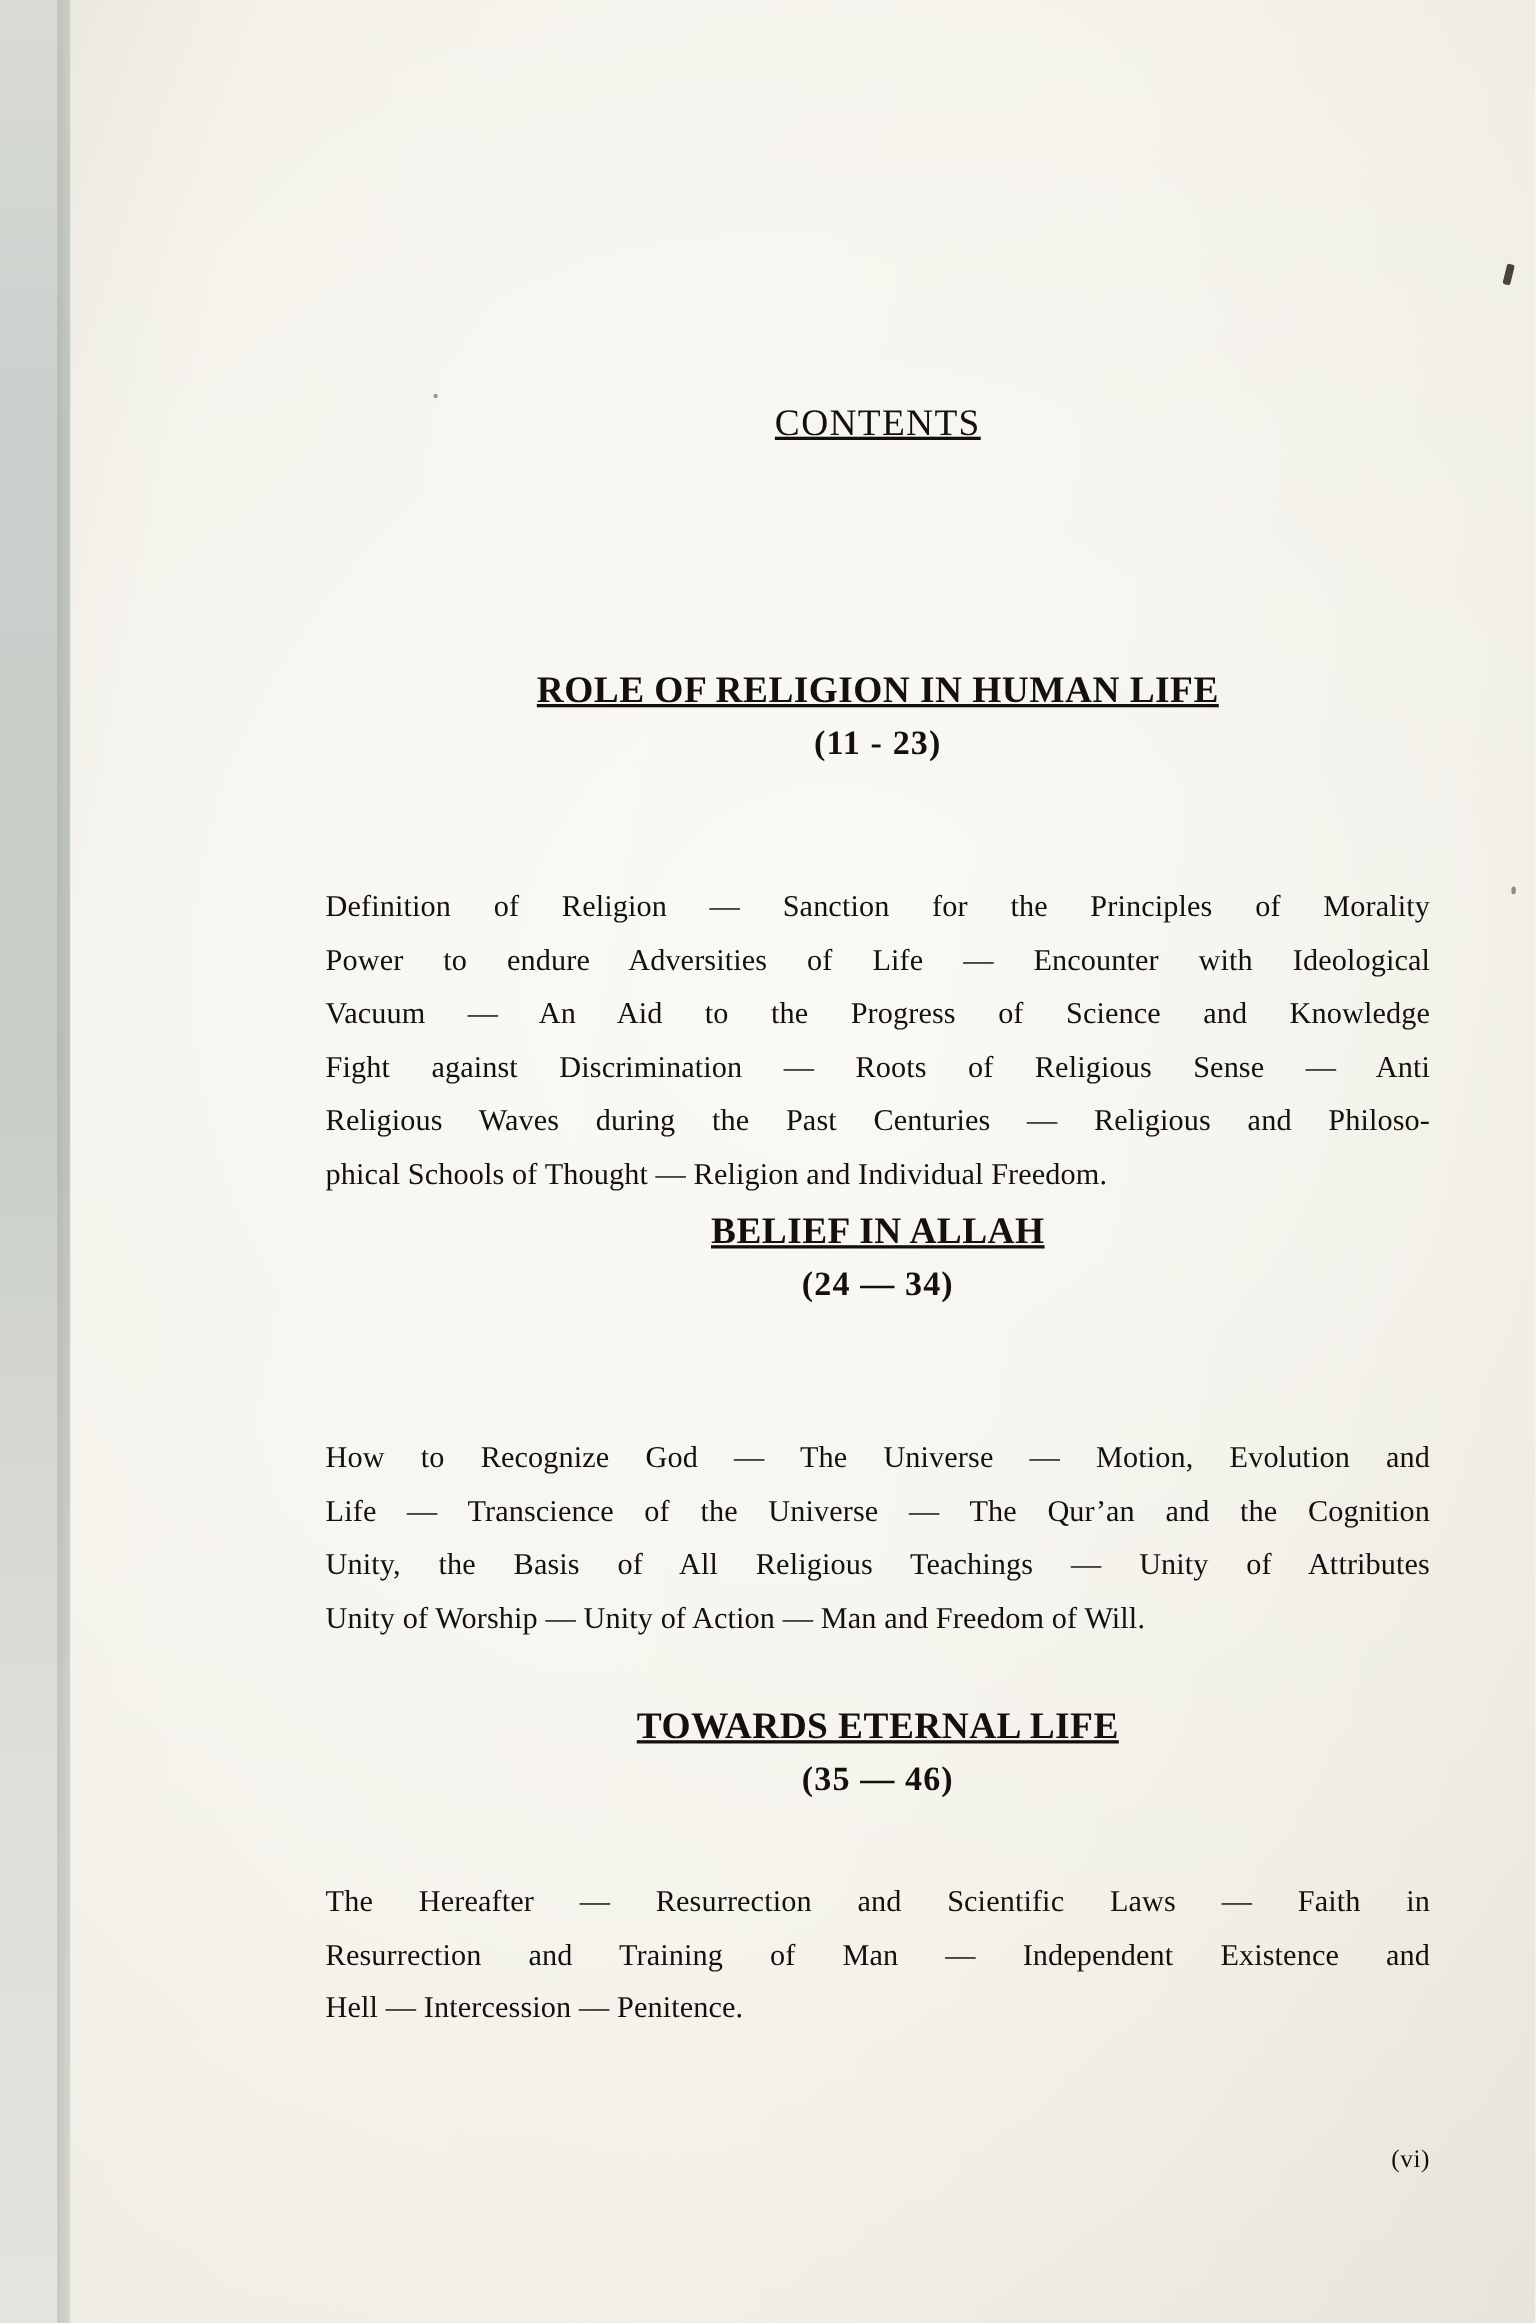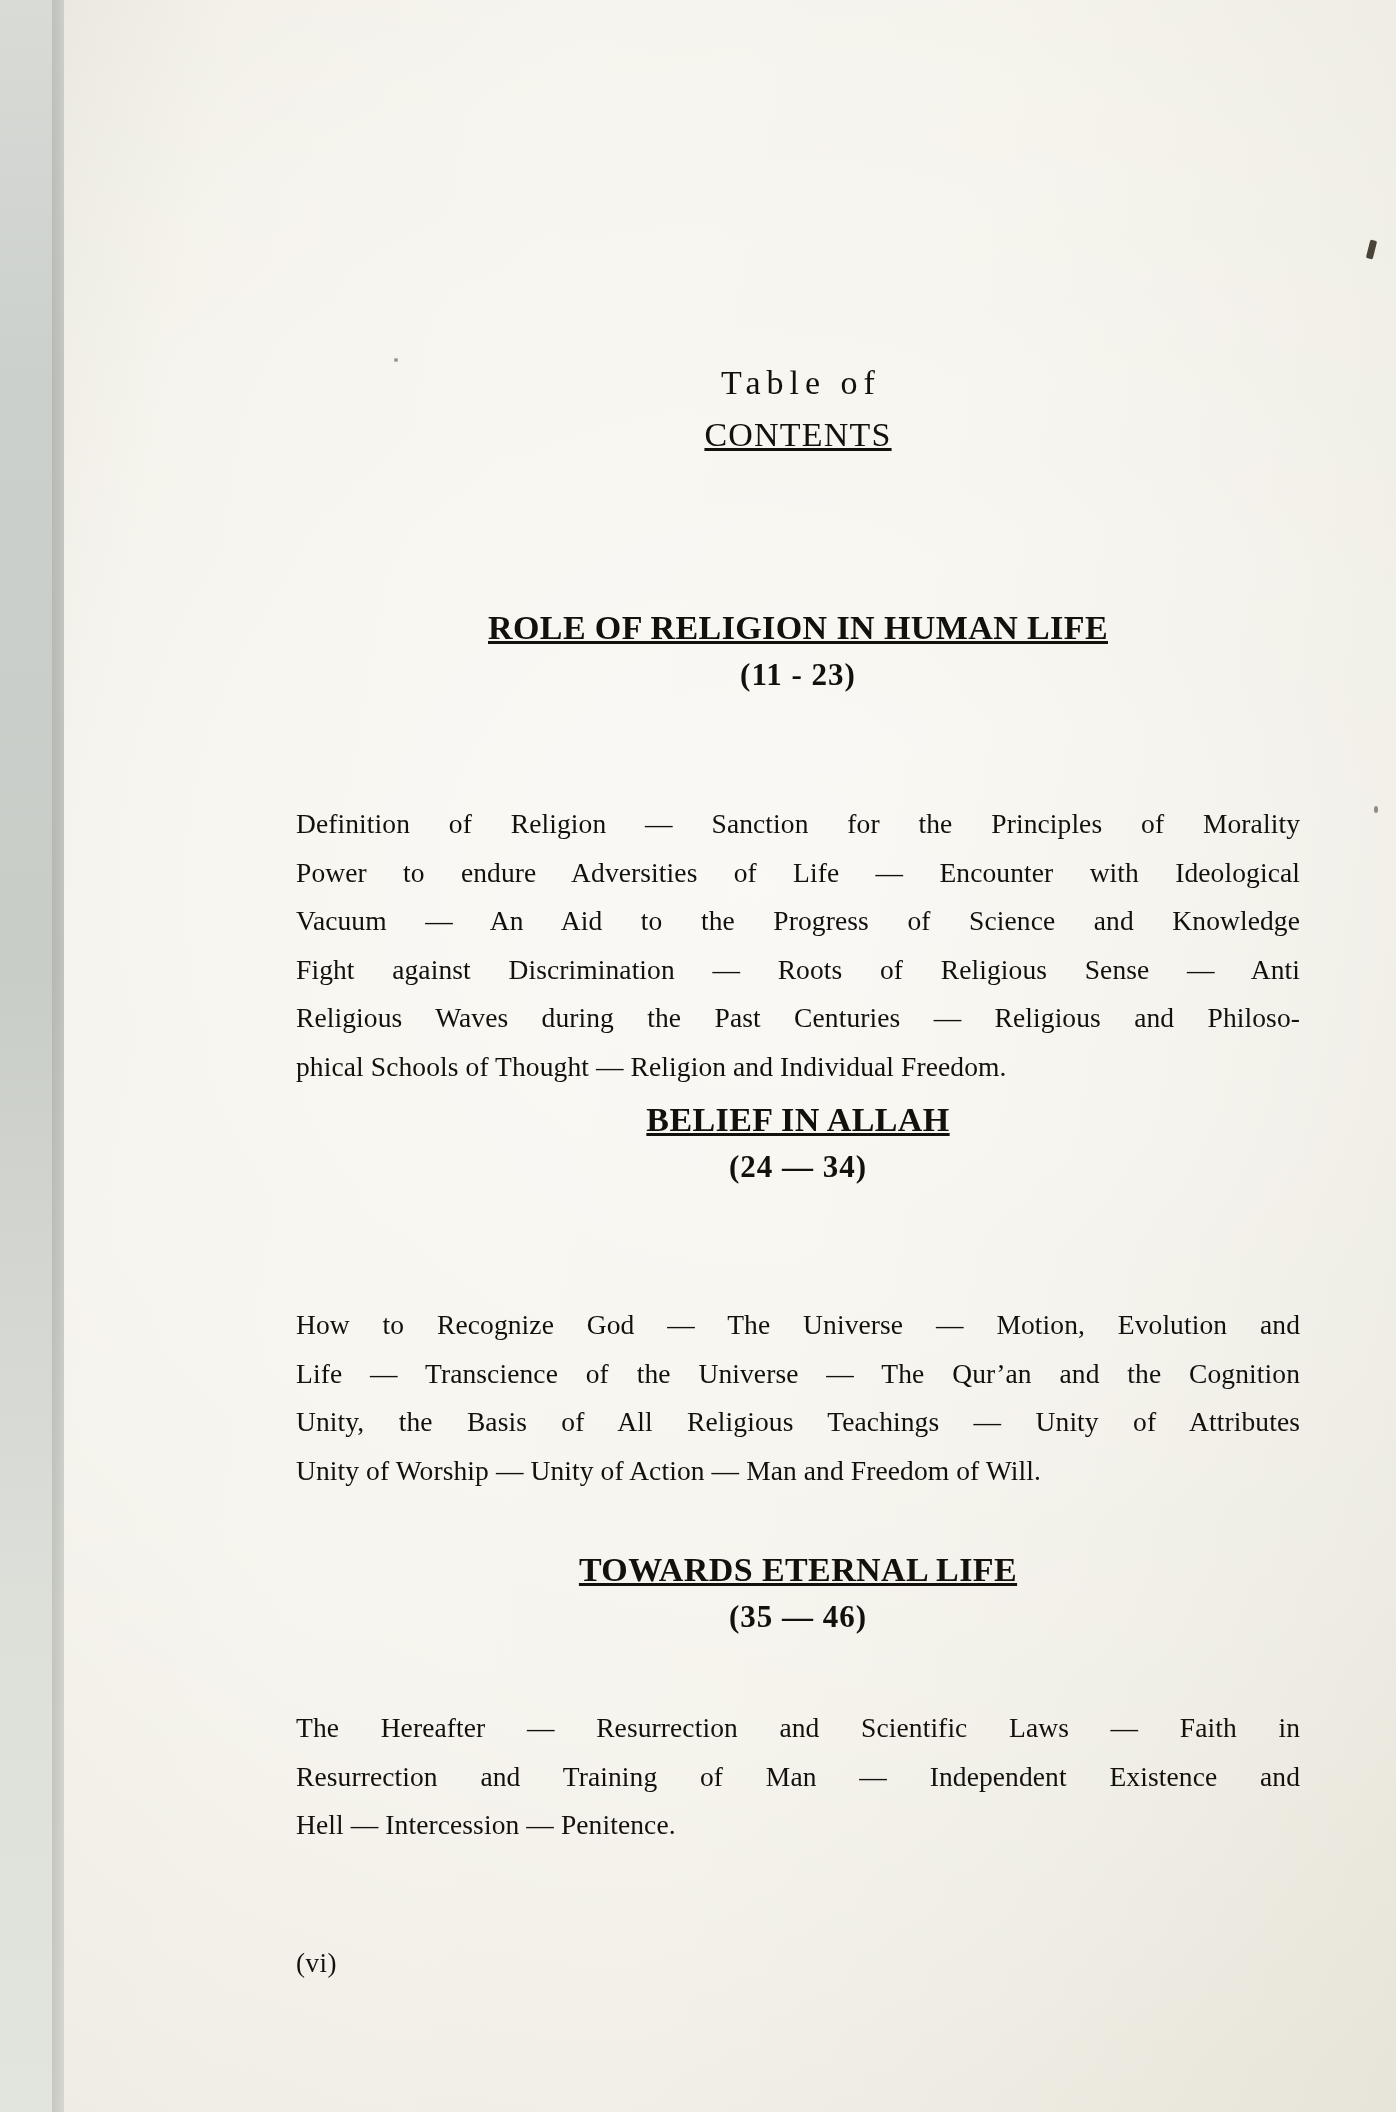--- a/index.html
+++ b/index.html
@@ -140,22 +140,22 @@
     letter-spacing: 0.1px;
   }
   
   .section-body .ln { display: block; }
   .section-body .ln.justified {
     text-align: justify;
     text-align-last: justify;
   }
 
   .page-number {
-    text-align: left;
-    font-size: 27px;
+    text-align: right;
+    font-size: 23px;
     line-height: 34px;
     letter-spacing: 0.5px;
     margin: 0;
   }
 
   
   #title-block     { position: absolute; top: 358px;  left: 0; width: 100%; }
   #section-0       { position: absolute; top: 606px;  left: 0; width: 100%; }
   #section-0-body  { position: absolute; top: 800px;  left: 0; width: 100%; }
   #section-1       { position: absolute; top: 1098px; left: 0; width: 100%; }
@@ -179,21 +179,20 @@
     </div>
 
     <div class="speck" id="speck-top"></div>
     <div class="speck" id="speck-mid"></div>
     <div class="speck" id="speck-left"></div>
 
     <div id="content">
 
       <div id="title-block">
         <div class="doc-title">
-          <span id="title-line-1">Table of</span>
           <span id="title-line-2">CONTENTS</span>
         </div>
       </div>
 
       <div id="section-0" class="section">
         <h2 class="section-heading">ROLE OF RELIGION IN HUMAN LIFE</h2>
         <div class="section-pages">(11 - 23)</div>
       </div>
       <div id="section-0-body" class="section-body">
         <span class="ln justified">Definition of Religion — Sanction for the Principles of Morality</span>

